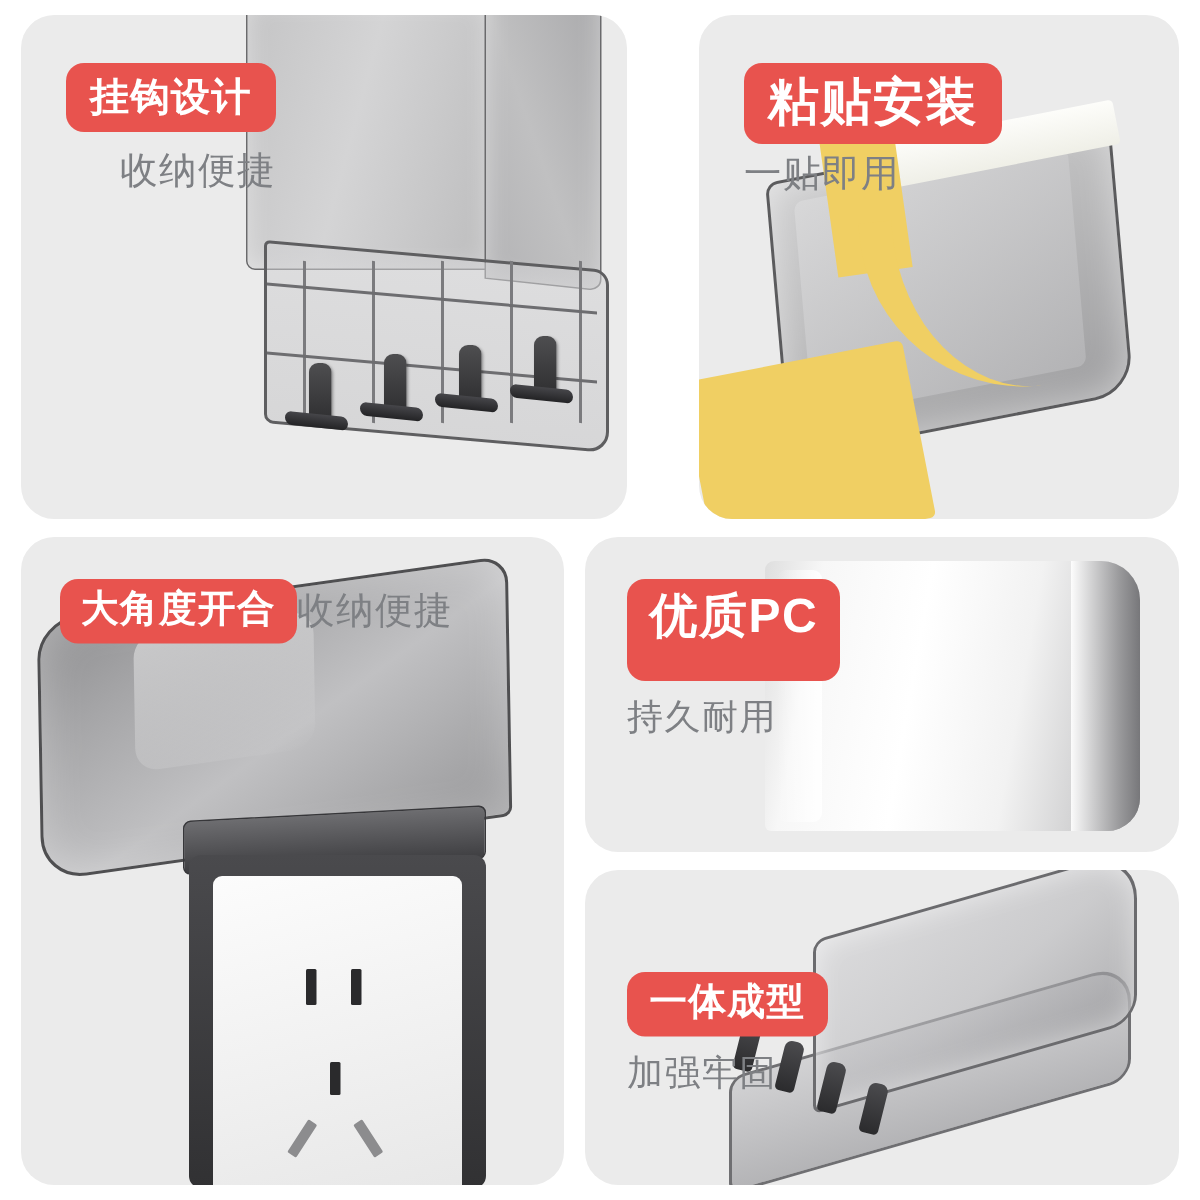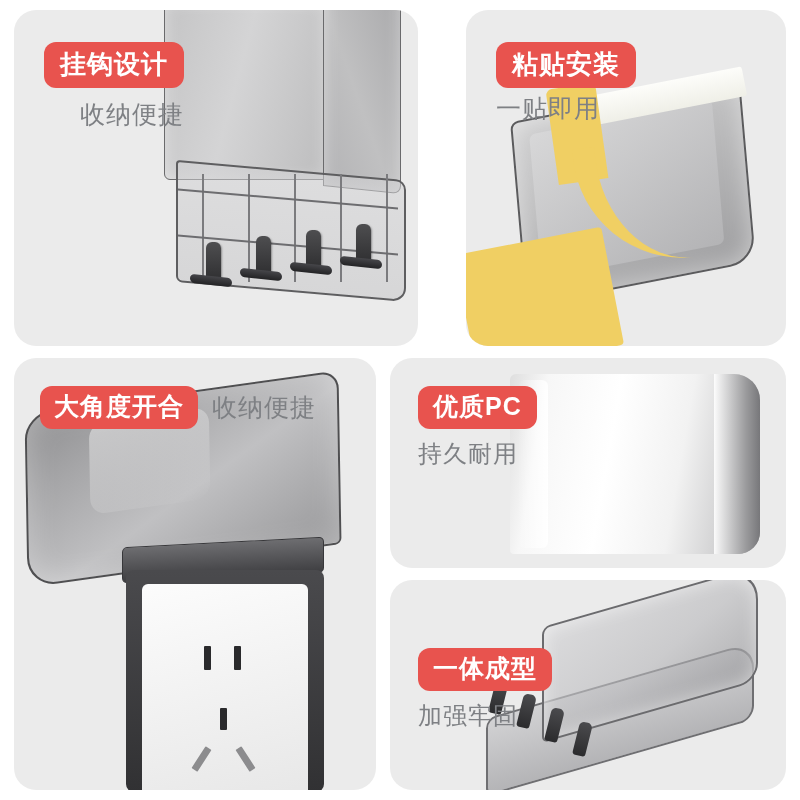--- a/index.html
+++ b/index.html
@@ -42,29 +42,29 @@
     white-space:nowrap;
     line-height:1;
     letter-spacing:1px;
   }
 
   #c1{left:44px;top:42px;}
   #c1 .badge{font-size:26px;padding:9px 16px 11px;}
   #c1 .sub{font-size:25px;margin-top:14px;display:block;text-align:right;}
 
   #c2{left:496px;top:42px;}
-  #c2 .badge{font-size:26px;padding:9px 16px 11px;}
+  #c2 .badge{font-size:34px;padding:9px 16px 11px;}
   #c2 .sub{font-size:25px;margin-top:8px;display:block;}
 
-  #c3{left:40px;top:386px;display:flex;align-items:center;gap:14px;}
+  #c3{left:40px;top:386px;display:flex;align-items:center;gap:0;}
   #c3 .badge{font-size:25px;padding:8px 14px 10px;}
   #c3 .sub{font-size:25px;}
 
   #c4{left:418px;top:386px;}
-  #c4 .badge{font-size:25px;padding:8px 15px 10px;}
+  #c4 .badge{font-size:32px;padding:8px 15px 28px;}
   #c4 .sub{font-size:24px;margin-top:13px;display:block;}
 
   #c5{left:418px;top:600px;margin-top:48px;}
   #c5 .badge{font-size:25px;padding:8px 15px 10px;}
   #c5 .sub{font-size:24px;margin-top:13px;display:block;font-family:Liberation Serif, serif;}
 
   
   .art{position:absolute;inset:0;z-index:5;}
 
   

